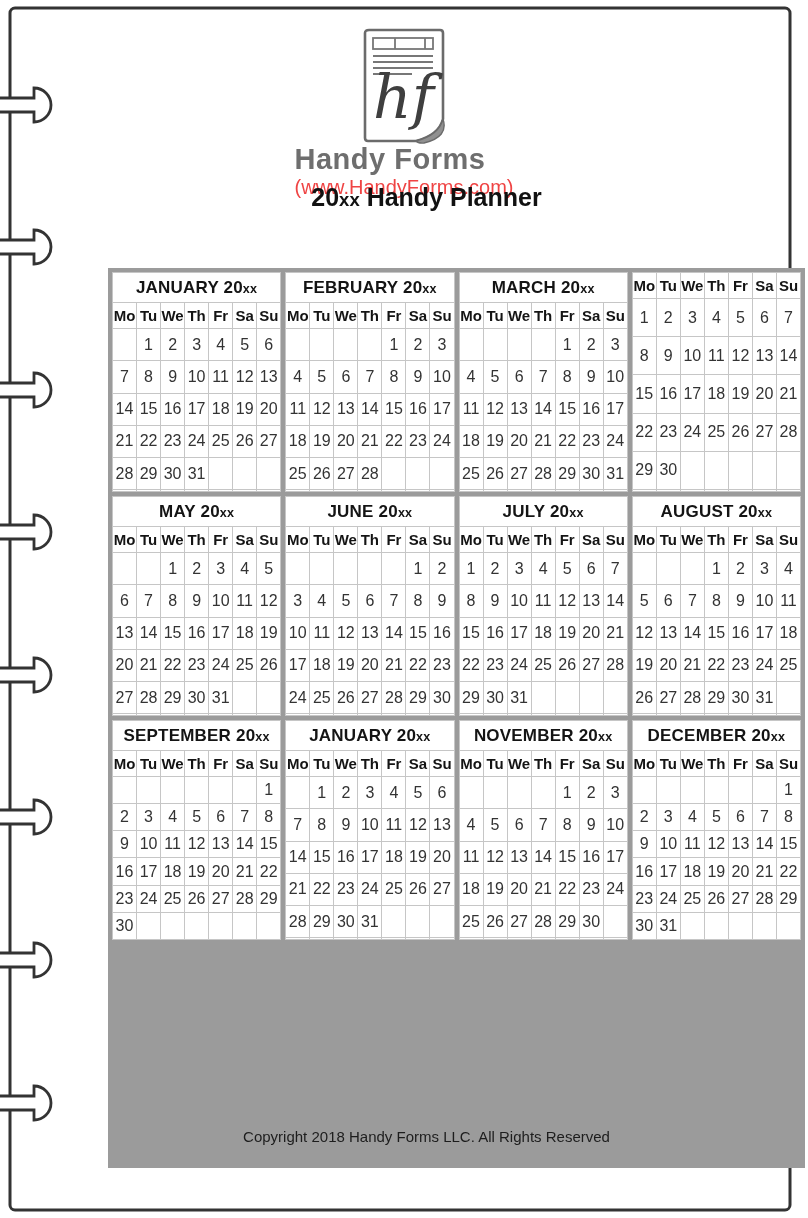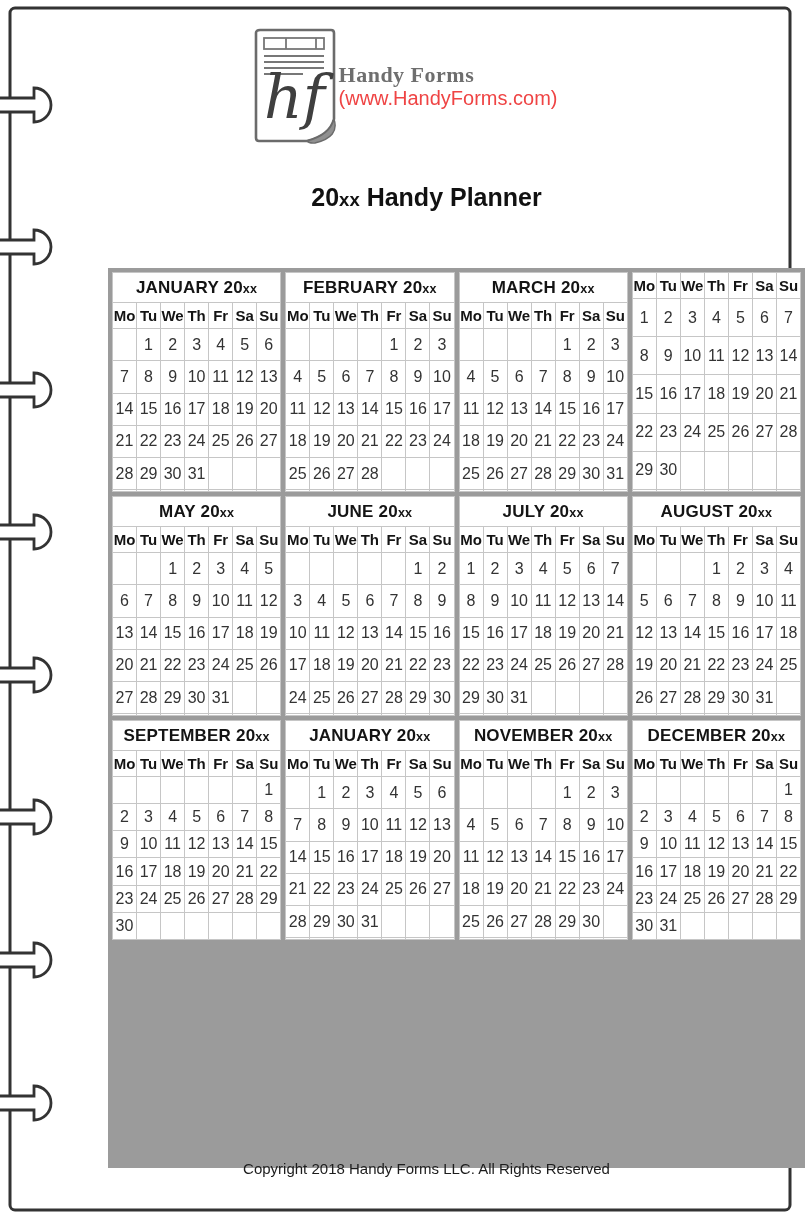--- a/index.html
+++ b/index.html
@@ -14,24 +14,24 @@
     position:relative;
     width:808px;height:1218px;
     background:#ffffff;
     font-family:"Liberation Sans",sans-serif;
     overflow:hidden;
   }
   .edge-svg{position:absolute;left:0;top:0;}
   
   .logo-row{
     position:absolute;top:28px;left:0;width:100%;
-    display:flex;justify-content:center;align-items:center;gap:0;
+    display:flex;justify-content:center;align-items:center;gap:0;flex-direction:column;
   }
   .brand-text{display:flex;flex-direction:column;line-height:1.1;}
-  .brand-name{font-size:22px;font-weight:bold;color:#6e6e6e;letter-spacing:0.5px;font-family:Liberation Serif, serif;}
+  .brand-name{font-size:29px;font-weight:bold;color:#6e6e6e;letter-spacing:0.5px;}
   .brand-url{font-size:20px;color:#ef4444;}
   
   .page-title{
     position:absolute;top:183px;left:108px;width:637px;
     text-align:center;font-size:25px;font-weight:bold;color:#111111;
   }
   .xx{font-size:0.74em;}
   
   .calendar-grid{
     position:absolute;left:108px;top:268px;
@@ -42,21 +42,21 @@
   .month-block{background:#ffffff;overflow:hidden;}
   .month-table{width:100%;height:100%;border-collapse:collapse;table-layout:fixed;}
   .month-table th,.month-table td{
     border:1px solid var(--thin);text-align:center;padding:0;vertical-align:middle;
   }
   .mt-title th{font-size:17px;font-weight:bold;height:29px;color:var(--head-ink);letter-spacing:0.2px;}
   .mt-dow th{font-size:15px;font-weight:bold;height:25px;color:var(--head-ink);}
   .month-table td{font-size:16px;color:var(--date-ink);}
   
   .copyright{
-    position:absolute;top:1160px;left:108px;width:637px;
+    position:absolute;top:1128px;left:108px;width:637px;
     text-align:center;font-size:15px;color:#1d1d1d;
   }
 </style>
 </head>
 <body>
 
 <div class="page">
 
   <svg class="edge-svg" width="808" height="1218" viewBox="0 0 808 1218">
     <rect x="10" y="8" width="780" height="1202" rx="5" fill="none" stroke="#333333" stroke-width="3"></rect>

